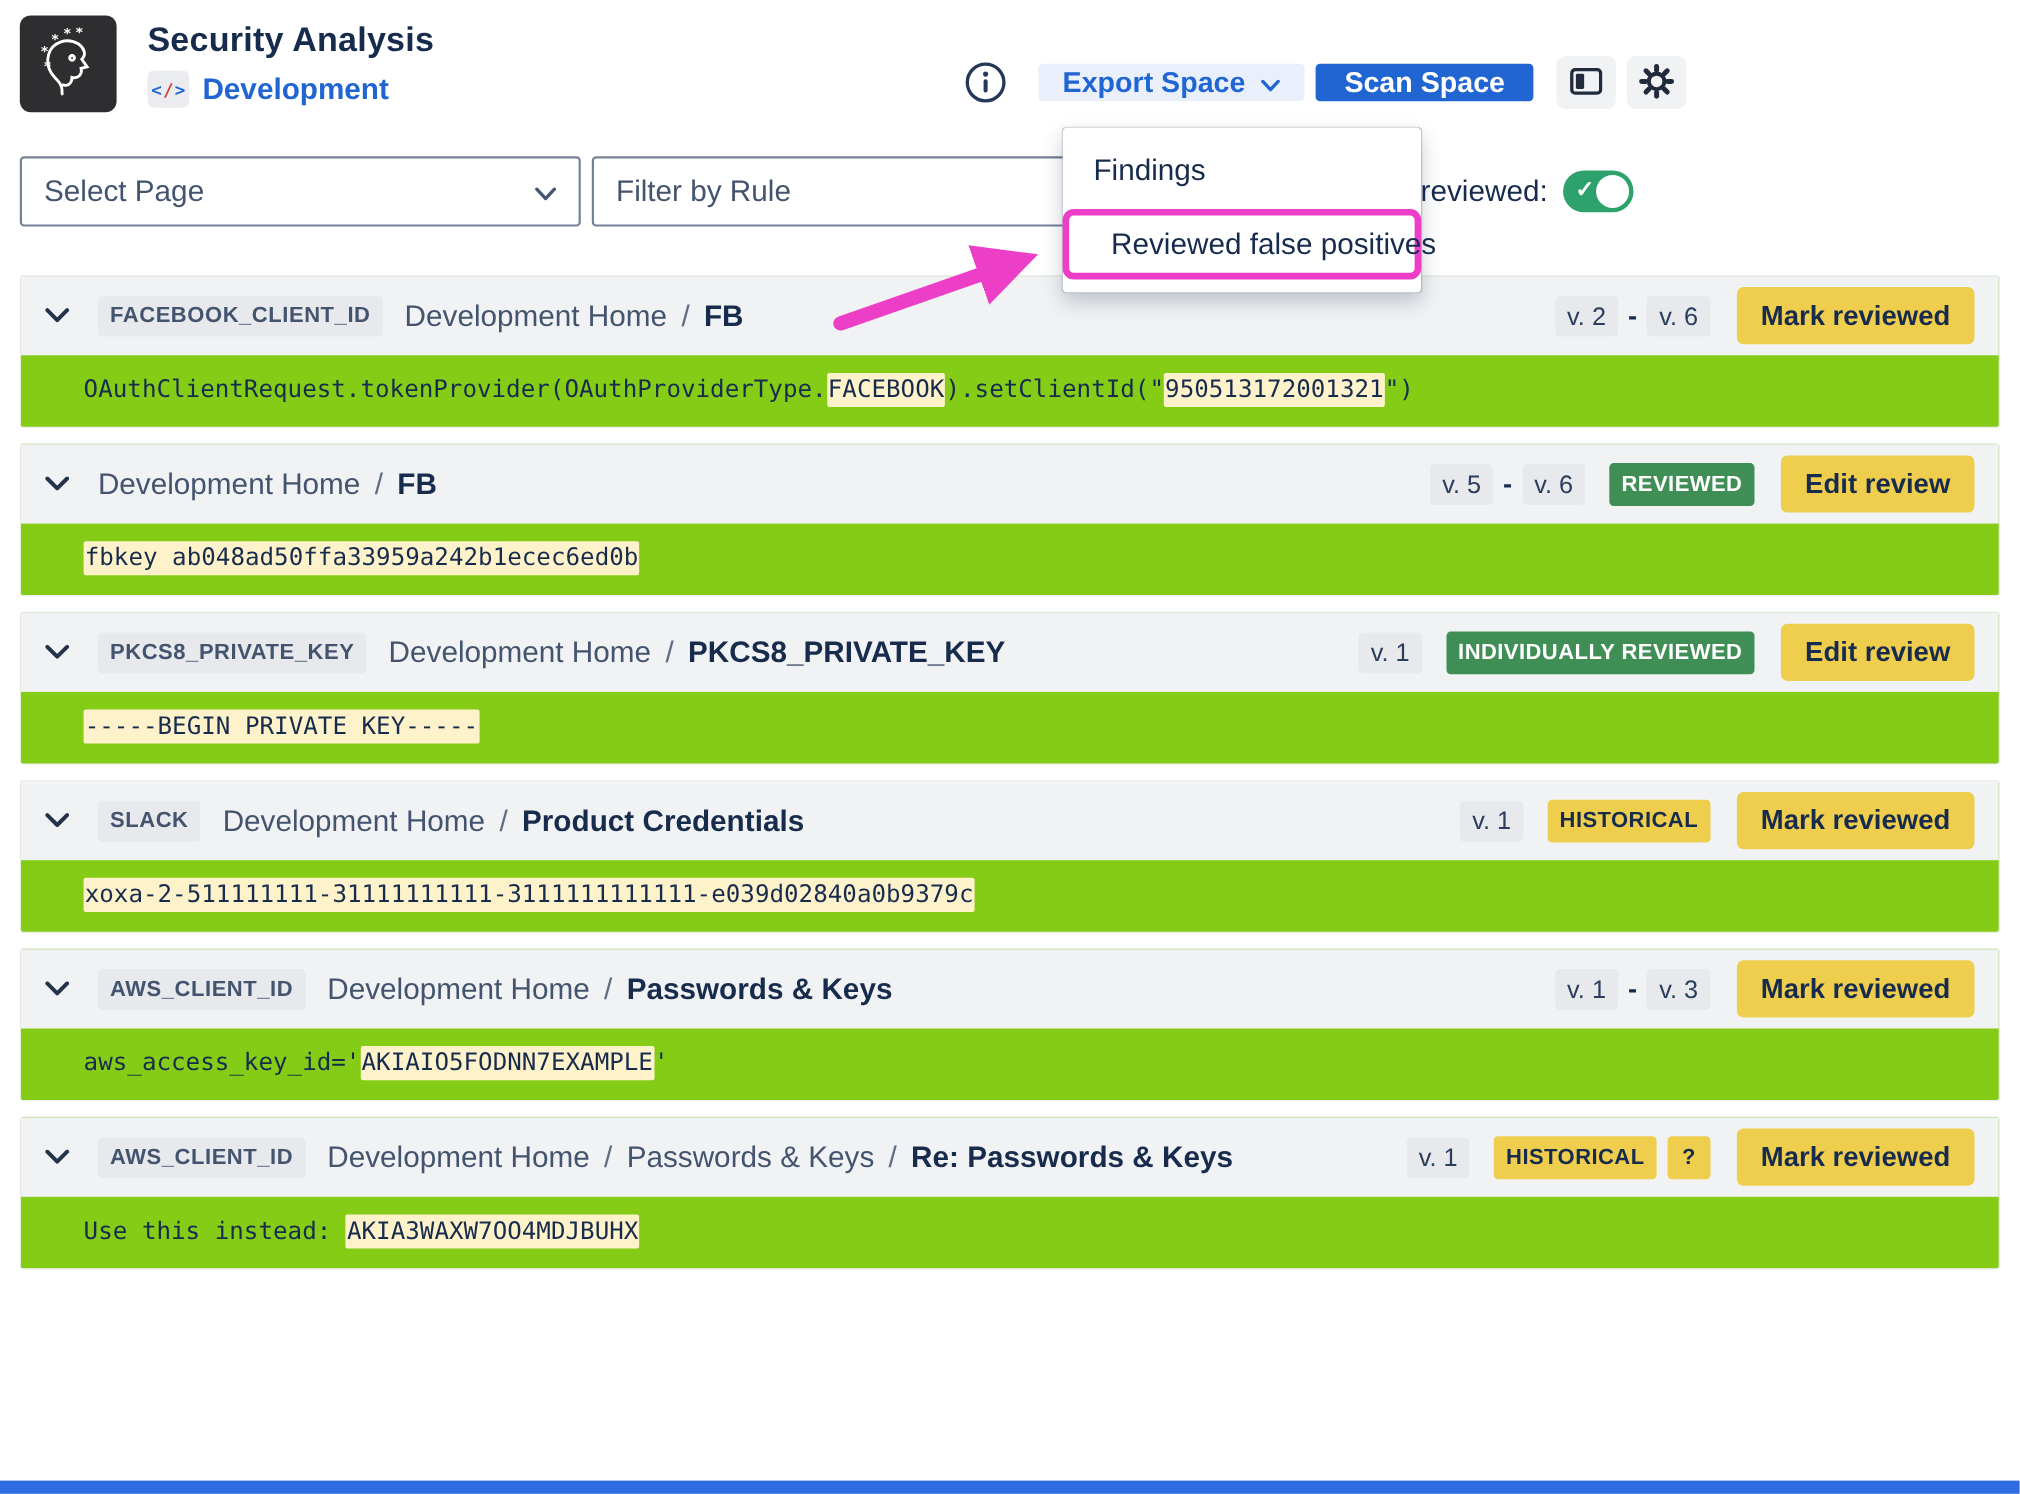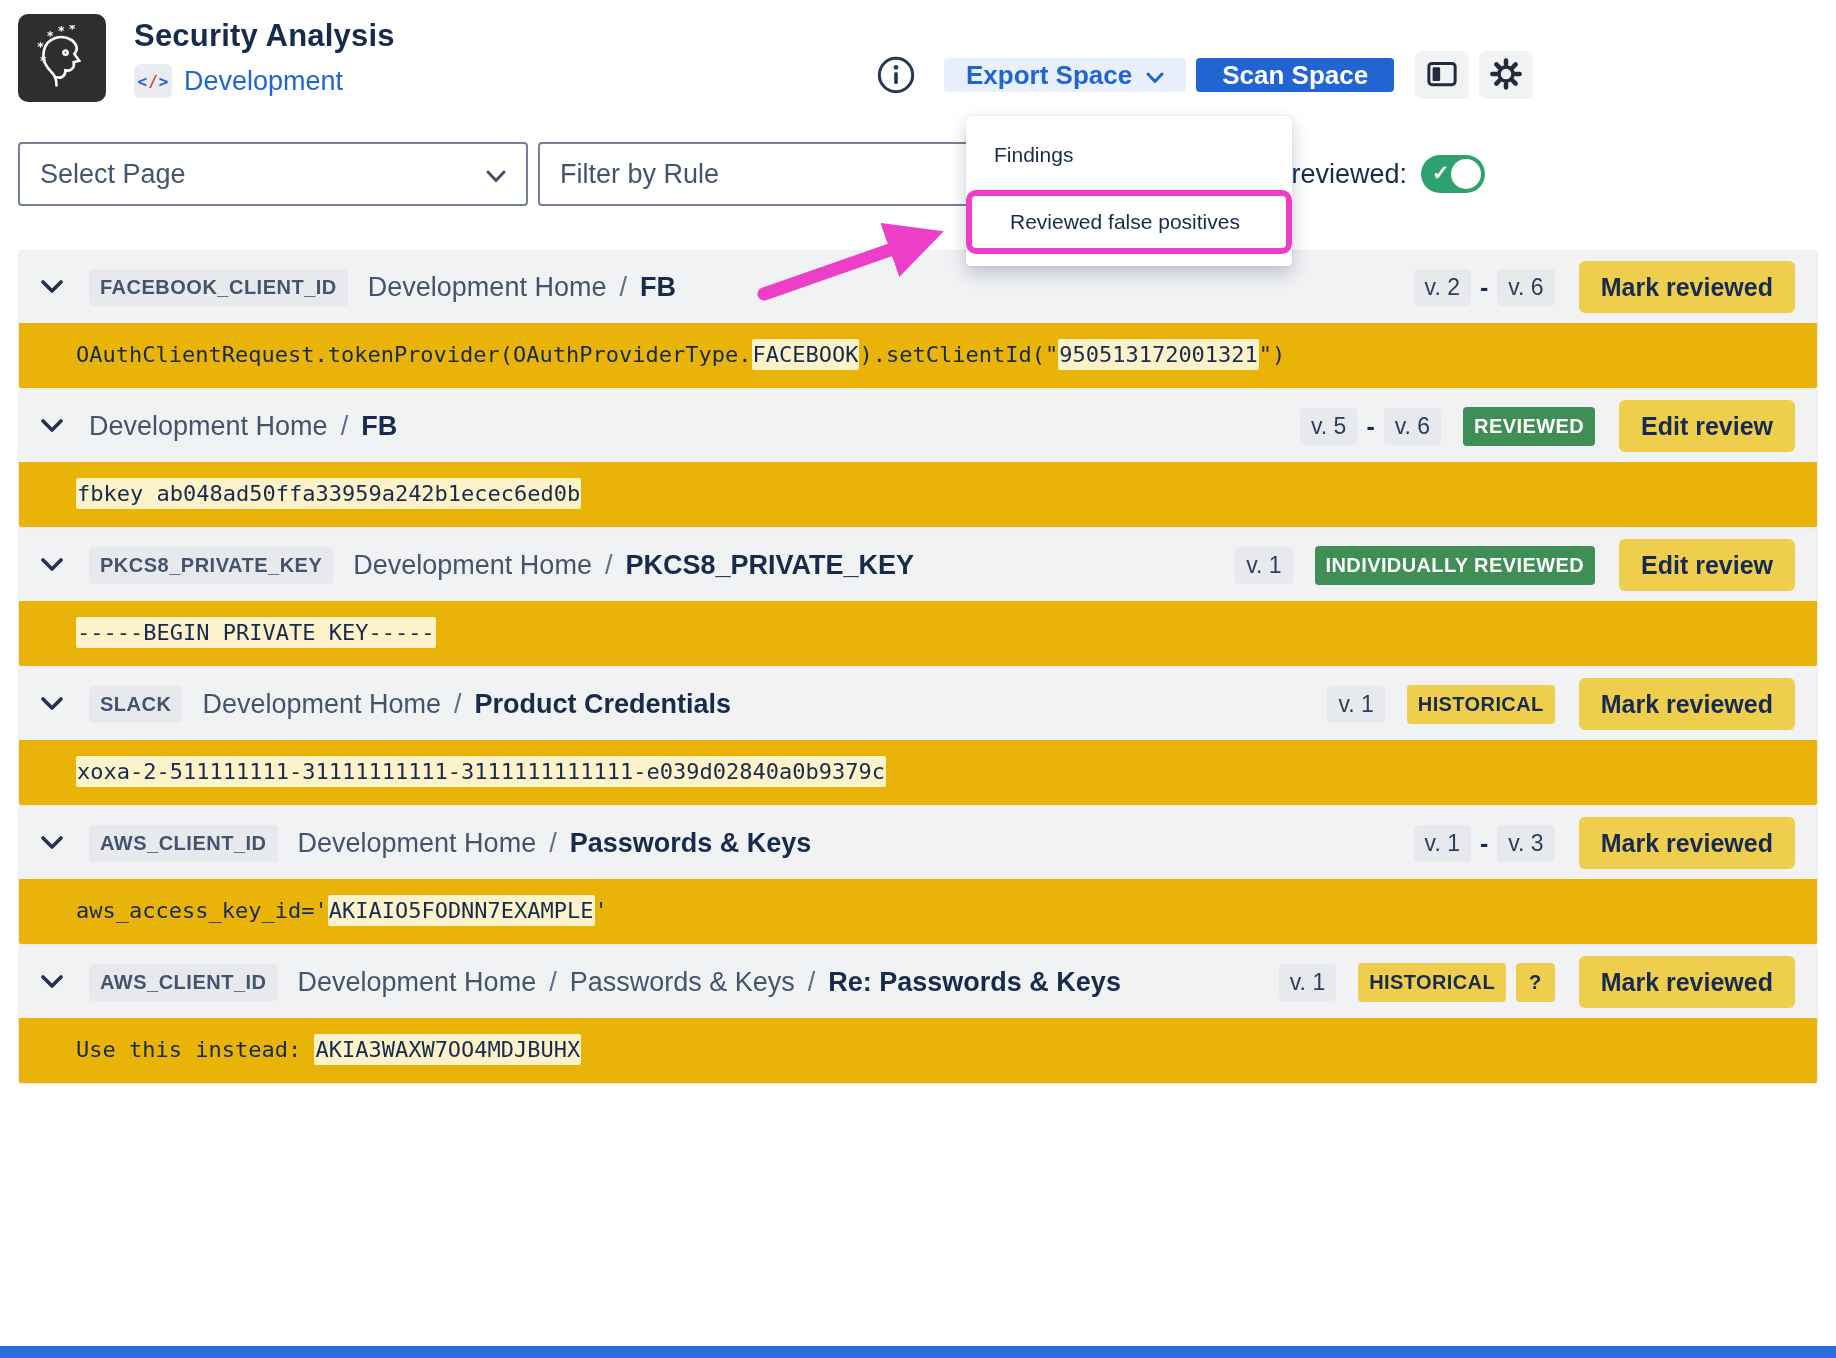--- a/index.html
+++ b/index.html
@@ -9,48 +9,48 @@
 
   
   .app-header{position:relative;height:118px;padding:14px 18px 0;display:flex}
   .logo{width:88px;height:88px;background:#2e2e30;border-radius:10px;display:flex;align-items:center;justify-content:center;flex:none}
   .title-block{margin-left:28px;padding-top:4px}
   .page-title{font-size:31px;font-weight:700;color:#172b4d;letter-spacing:.2px}
   .space-row{display:flex;align-items:center;gap:12px;margin-top:10px}
   .code-chip{width:38px;height:34px;background:#ebecf0;border-radius:6px;display:flex;align-items:center;justify-content:center;font-weight:700;font-size:16px;font-family:"DejaVu Sans Mono",monospace}
   .code-chip .lt,.code-chip .gt{color:#2065d2}
   .code-chip .sl{color:#d2452f;margin:0 1px}
-  .space-link{color:#2065d2;font-size:27px;font-weight:400;text-decoration:none;cursor:pointer}
+  .space-link{color:#2065d2;font-size:27px;font-weight:700;text-decoration:none;cursor:pointer}
   .header-actions{position:absolute;top:50px;left:876px;display:flex;align-items:center;height:50px}
   .info-btn{display:flex;margin-right:28px;cursor:pointer}
   .btn{border:none;height:34px;border-radius:4px;font-size:26px;font-weight:700;font-family:inherit;display:flex;align-items:center;cursor:pointer;white-space:nowrap}
   .btn-subtle{background:#e9effb;color:#2065d2;padding:0 22px;gap:14px;margin-right:10px}
   .btn-primary{background:#2065d2;color:#fff;padding:0 26px;margin-right:21px}
   .icon-btn{width:54px;height:48px;background:#f1f2f4;border:none;border-radius:8px;display:flex;align-items:center;justify-content:center;cursor:pointer}
   .icon-btn + .icon-btn{margin-left:10px}
 
   
   .filter-row{display:flex;align-items:center;margin:22px 18px 0;position:relative;height:68px}
   .select{width:510px;height:64px;border:2px solid #758195;border-radius:4px;background:#fff;display:flex;align-items:center;justify-content:space-between;padding:0 20px;font-size:27px;color:#44546f;cursor:pointer}
   .select + .select{margin-left:10px}
   .toggle-group{position:absolute;right:333px;top:50%;transform:translateY(-50%);display:flex;align-items:center;gap:14px}
   .toggle-label{font-size:27px;color:#172b4d;white-space:nowrap}
   .toggle{position:relative;width:64px;height:38px;border-radius:19px;background:#2da26c;display:inline-block;cursor:pointer;flex:none}
   .toggle-check{position:absolute;left:11px;top:50%;transform:translateY(-54%);color:#fff;font-size:21px;font-weight:700}
   .toggle-knob{position:absolute;top:4px;right:4px;width:30px;height:30px;border-radius:50%;background:#fff}
 
   
   .export-menu{position:absolute;left:966px;top:116px;width:326px;background:#fff;border-radius:4px;box-shadow:0 0 1px rgba(9,30,66,.31),0 8px 18px rgba(9,30,66,.22);padding:10px 0 4px;z-index:20}
-  .menu-item{height:58px;display:flex;align-items:center;padding:0 28px;font-size:21px;color:#172b4d;cursor:pointer;white-space:nowrap}
+  .menu-item{height:58px;display:flex;align-items:center;padding:0 28px;font-size:27px;color:#172b4d;cursor:pointer;white-space:nowrap}
   .menu-item-highlighted{border:6px solid #ec3ec6;border-radius:10px;margin:6px 0 8px;height:64px;padding:0 38px}
   .annot-arrow{position:absolute;left:742px;top:204px;z-index:30;pointer-events:none}
 
   
   .findings-list{margin:42px 18px 0}
-  .finding-card{border:1px solid #ebedf0;border-radius:3px;background:#eab308}
+  .finding-card{border:1px solid #ebedf0;border-radius:3px;margin-bottom:14px;background:#84cc16}
   .finding-header{background:#f1f2f4;height:72px;display:flex;align-items:center;padding:0 22px}
   .chev{display:flex;margin-right:26px;cursor:pointer;flex:none}
   .rule-badge{background:#e7e9ec;color:#44546f;font-size:20px;font-weight:700;letter-spacing:.5px;padding:7px 11px;border-radius:4px;margin-right:20px;flex:none;white-space:nowrap}
   .breadcrumb{display:flex;align-items:center;font-size:27px;color:#44546f;gap:13px;white-space:nowrap}
   .crumb{cursor:pointer}
   .crumb-last{font-weight:700;color:#172b4d}
   .crumb-sep{color:#5e6c84}
   .f-right{margin-left:auto;display:flex;align-items:center}
   .version-range{display:flex;align-items:center}
   .v-badge{background:#e7e9ec;color:#2c3e5d;font-size:23px;font-weight:500;padding:5px 11px;border-radius:4px;white-space:nowrap}

